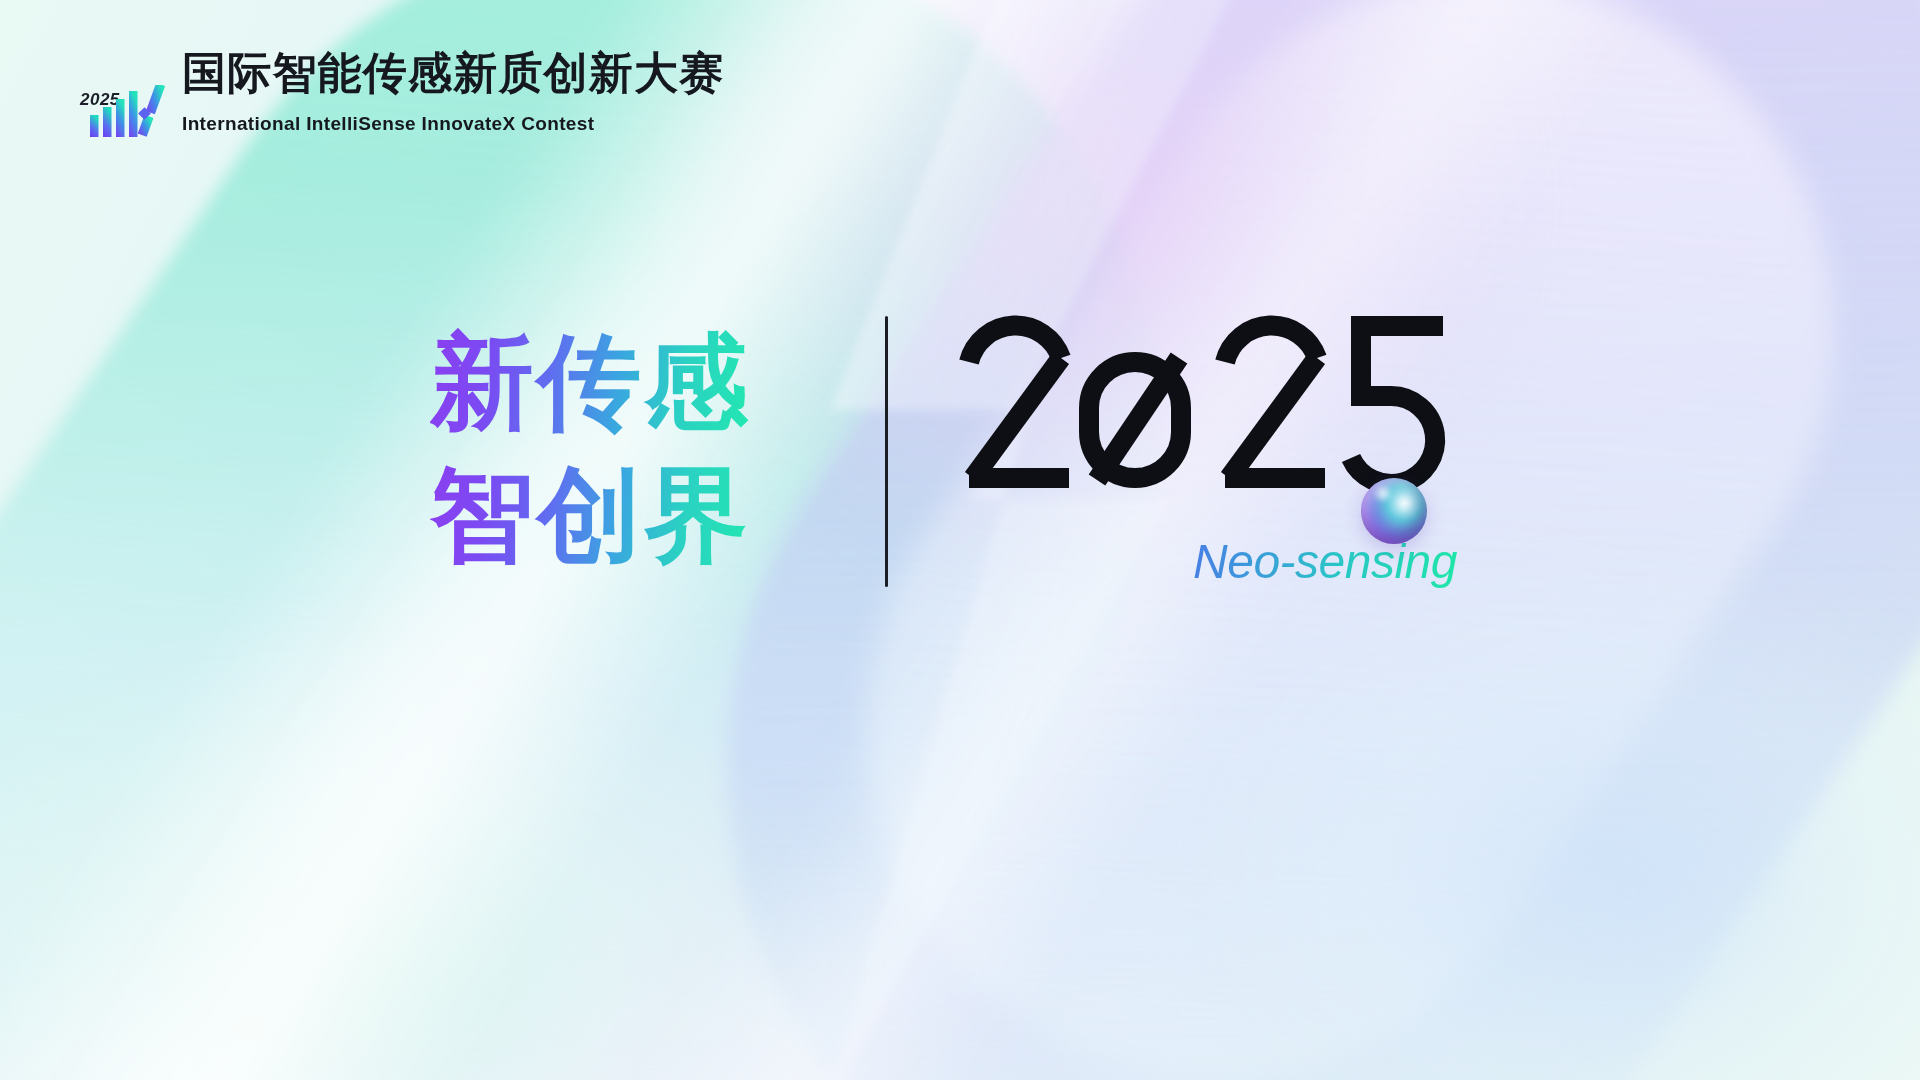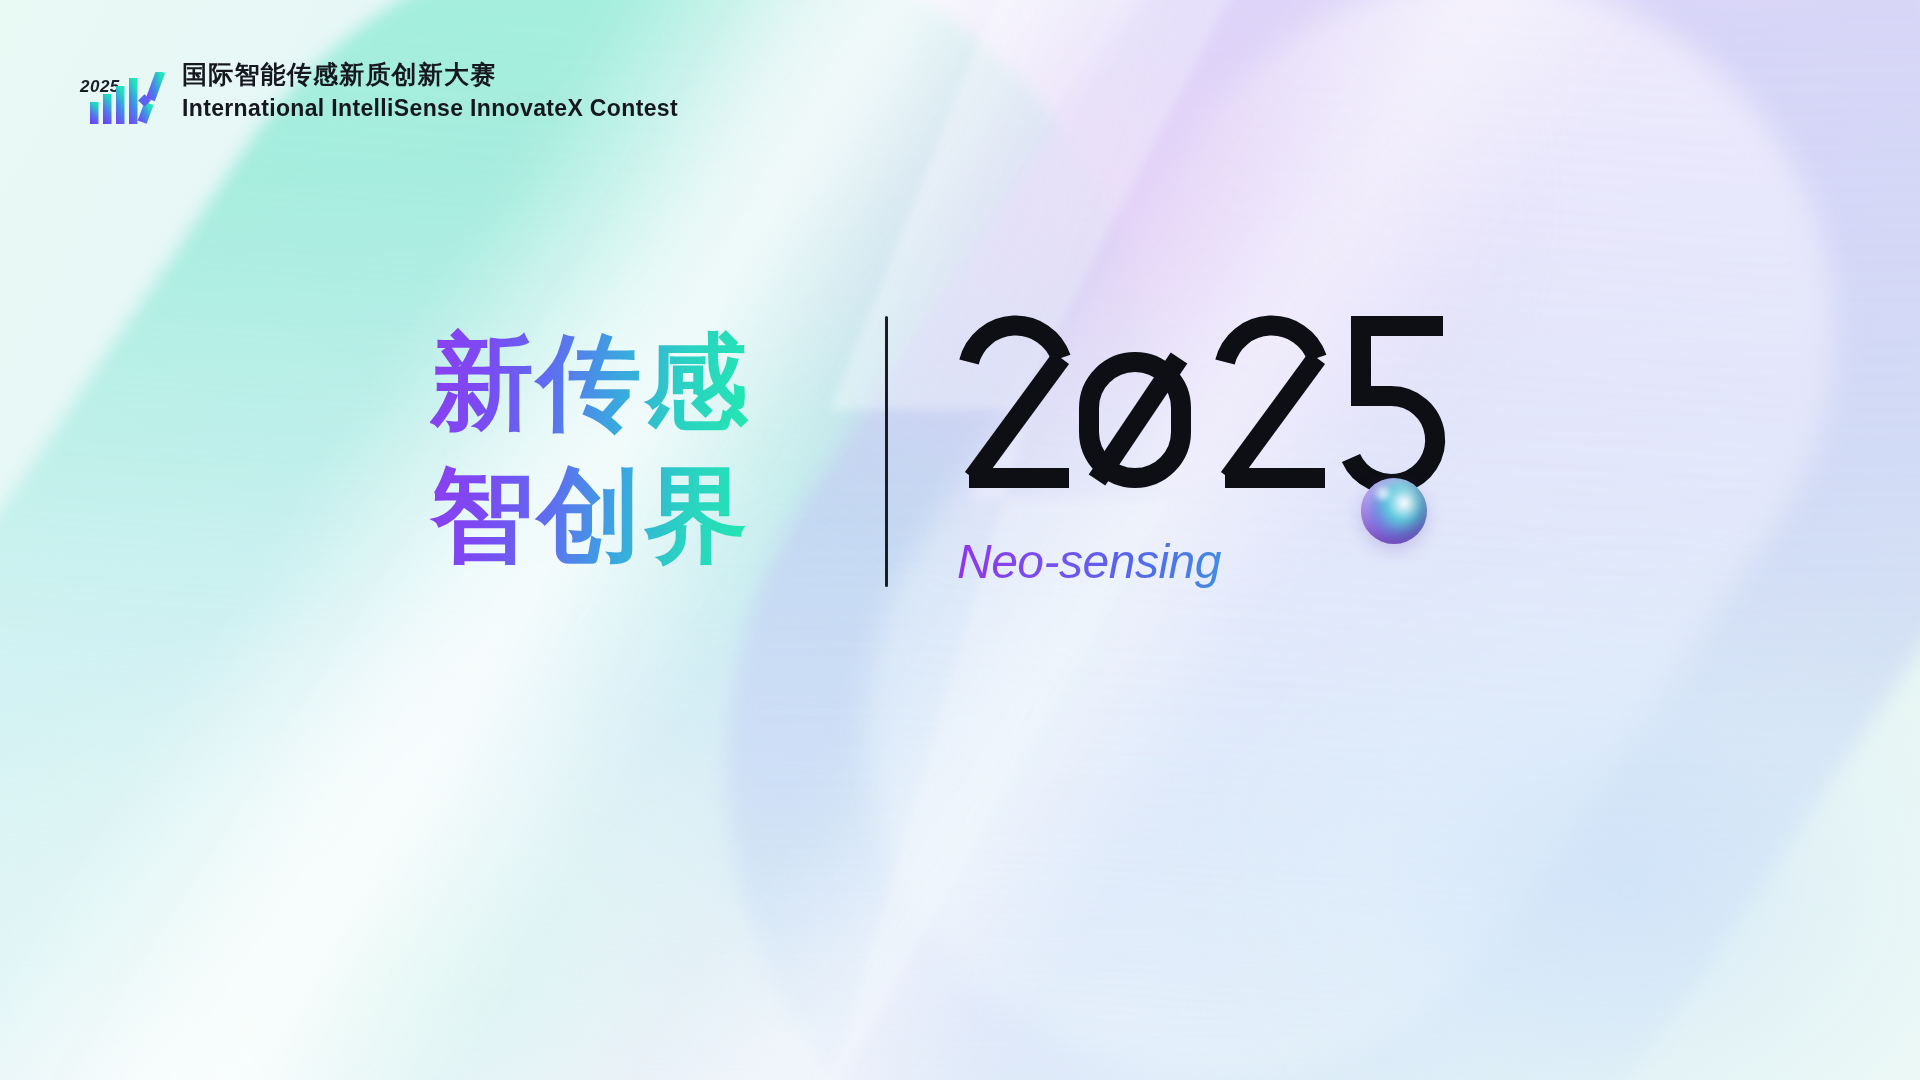--- a/index.html
+++ b/index.html
@@ -171,51 +171,52 @@
     font-weight:700;
     letter-spacing:.5px;
     color:#1b1f2a;
     font-family:"Liberation Sans", sans-serif;
     margin-top:24px;
   }
   #logo-mark { position:absolute; left:6px; top:20px; }
 
   #logo-text { padding-bottom:2px; }
   #logo-title-cn {
-    font-size:25px;
+    font-size:44px;
     font-weight:800;
     letter-spacing:1.2px;
     color:#15181f;
     line-height:1.12;
     white-space:nowrap;
-    font-family:Liberation Serif, serif;
+    font-family:Liberation Mono, monospace;
   }
   #logo-title-en {
-    margin-top:6px;
-    font-size:23px;
+    margin-top:12px;
+    font-size:19px;
     font-weight:600;
     letter-spacing:.35px;
     color:#15181f;
     white-space:nowrap;
     font-family:"Liberation Sans", sans-serif;
   }
 
   
   #hero {
     position:absolute;
     left:0; top:0; width:1920px; height:1080px;
     z-index:5;
   }
 
   #hero-inner {
     position:absolute;
     left:430px; top:300px;
     display:flex;
     align-items:stretch;
     gap:15px;
+    text-align:right;
   }
 
   
   #slogan-cn {
     width:440px;
     display:flex; flex-direction:column;
     justify-content:center;
     align-items:flex-start;
     gap:6px;
     padding-right:26px;

